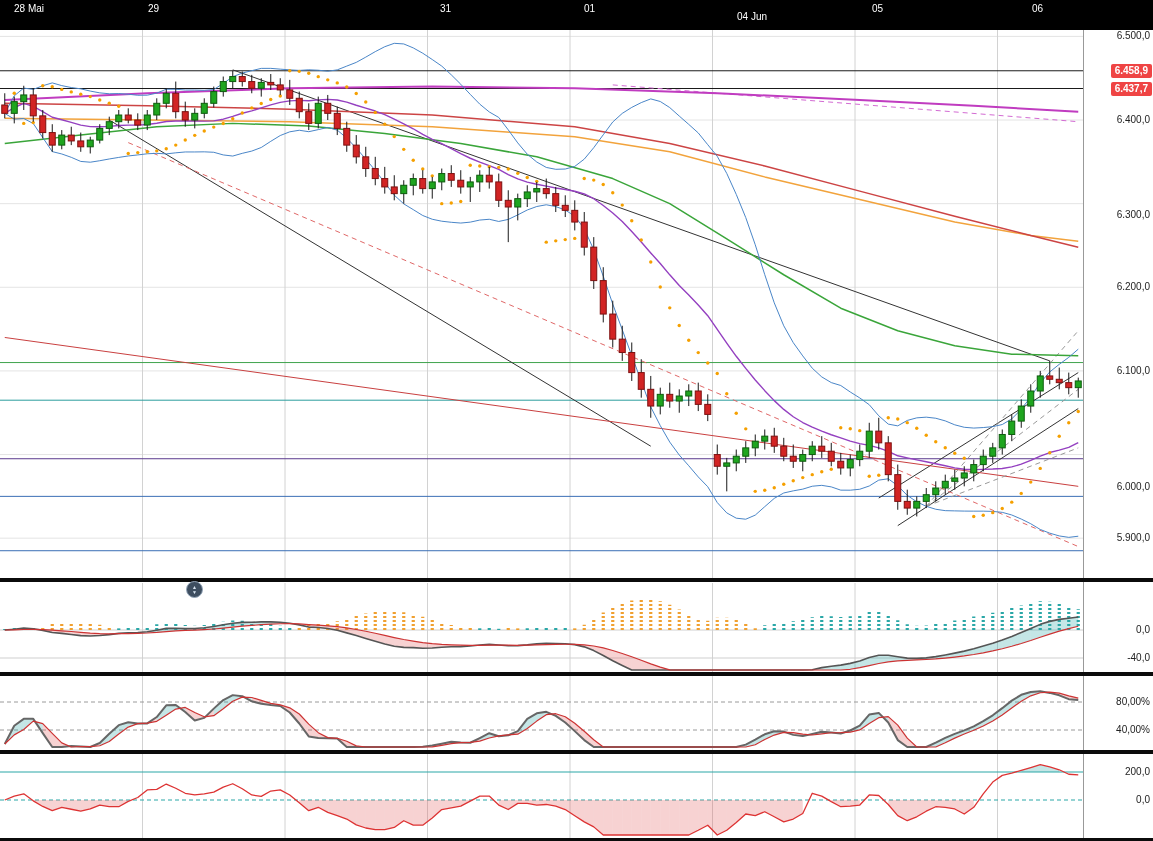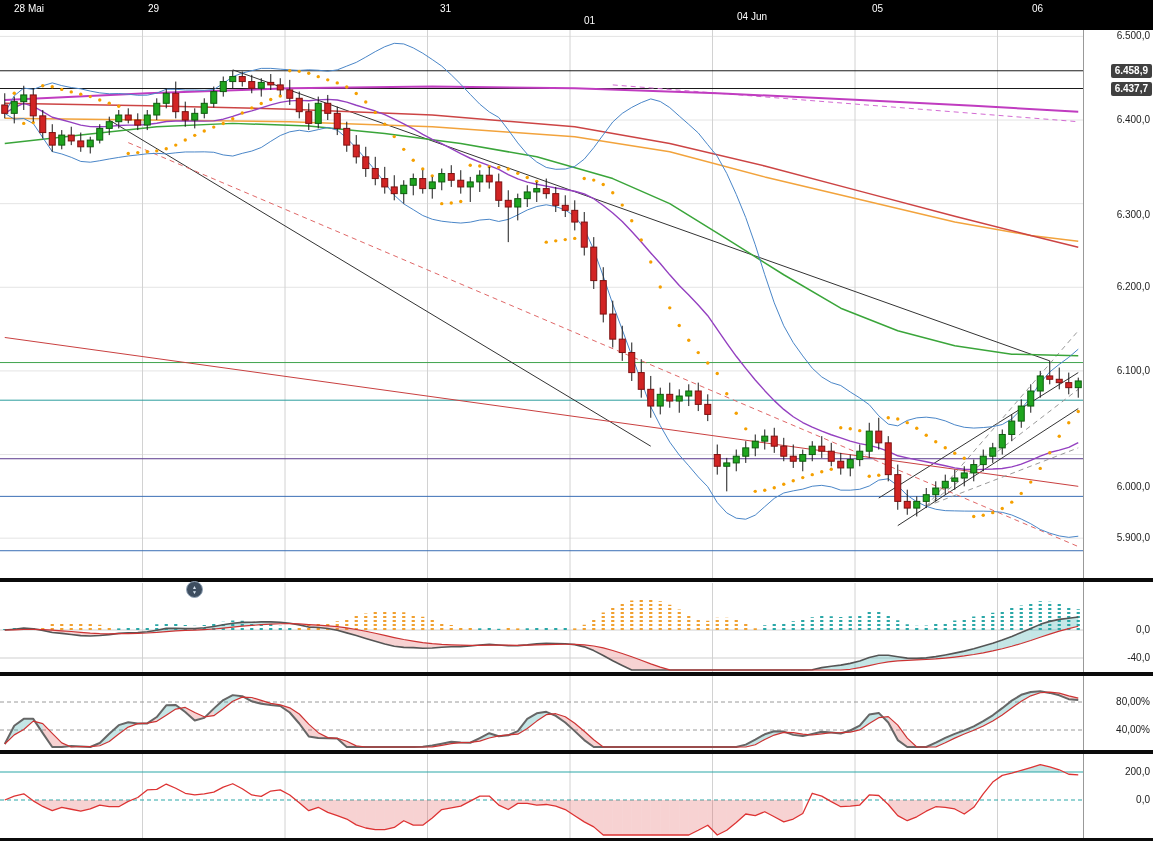--- a/index.html
+++ b/index.html
@@ -10,36 +10,36 @@
   svg{position:absolute;left:0;display:block;background:#fff;}
   #main-chart{top:18px;}
   #panel-macd{top:583px;}
   #panel-stoch{top:676px;}
   #panel-mom{top:754px;}
   .sep{position:absolute;left:0;width:1153px;height:4px;background:#0b0b0b;z-index:3;}
   #sep1{top:578px;} #sep2{top:672px;} #sep3{top:750px;} #sep4{top:838px;height:3px;}
   .axis{position:absolute;left:1083px;top:18px;width:70px;height:823px;background:#fff;
         border-left:1px solid #999;z-index:2;}
   .axlbl{position:absolute;right:4px;font-size:10px;color:#222;height:14px;line-height:14px;white-space:nowrap;}
-  .tag{right:2px;background:#404040;color:#fff;padding:0 4px;border-radius:2px;font-weight:bold;}
+  .tag{right:2px;background:#ef4444;color:#fff;padding:0 4px;border-radius:2px;font-weight:bold;}
   .collapse{position:absolute;left:186px;top:581px;width:15px;height:15px;border-radius:50%;
             background:#3e4e60;border:1px solid #93a5b8;z-index:6;cursor:pointer;
             display:flex;flex-direction:column;align-items:center;justify-content:center;}
   .collapse span{font-size:5px;line-height:5px;color:#d8e4f0;}
 </style>
 </head>
 <body>
 
 <div class="stage">
   <div class="topbar" id="topbar">
       <span style="left: 14px;">28 Mai</span>
       <span style="left: 148px;">29</span>
       <span style="left: 293px; margin-top: 48px;">30</span>
       <span style="left: 440px;">31</span>
-      <span style="left: 584px; margin-top: 12px;">01</span>
+      <span style="left: 584px;">01</span>
       <span style="left: 737px; margin-top: 8px;">04 Jun</span>
       <span style="left: 872px;">05</span>
       <span style="left: 1032px;">06</span>
     </div>
 
   <svg id="main-chart" width="1083" height="562">
       <line x1="0" x2="1083" y1="18.398809523809526" y2="18.398809523809526" stroke="#e4e4e4"></line>
       <line x1="0" x2="1083" y1="102.02976190476191" y2="102.02976190476191" stroke="#e4e4e4"></line>
       <line x1="0" x2="1083" y1="185.66071428571428" y2="185.66071428571428" stroke="#e4e4e4"></line>
       <line x1="0" x2="1083" y1="269.2916666666667" y2="269.2916666666667" stroke="#e4e4e4"></line>

